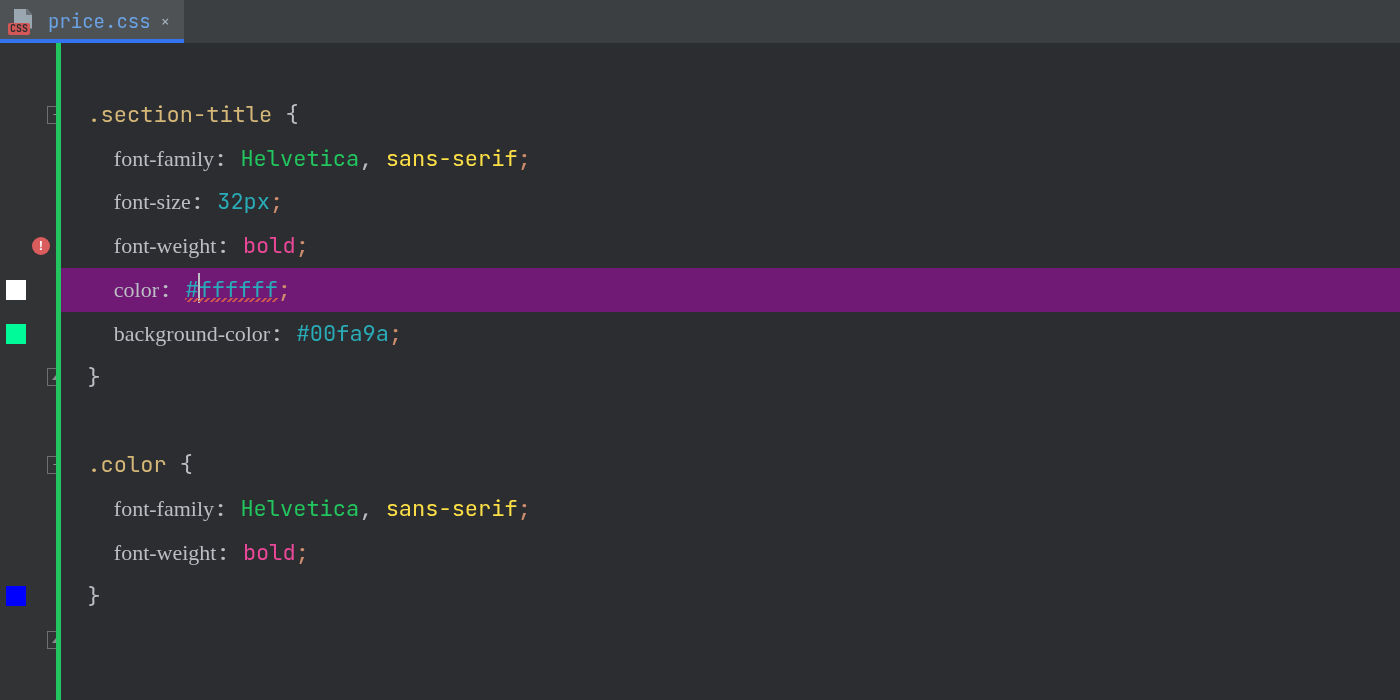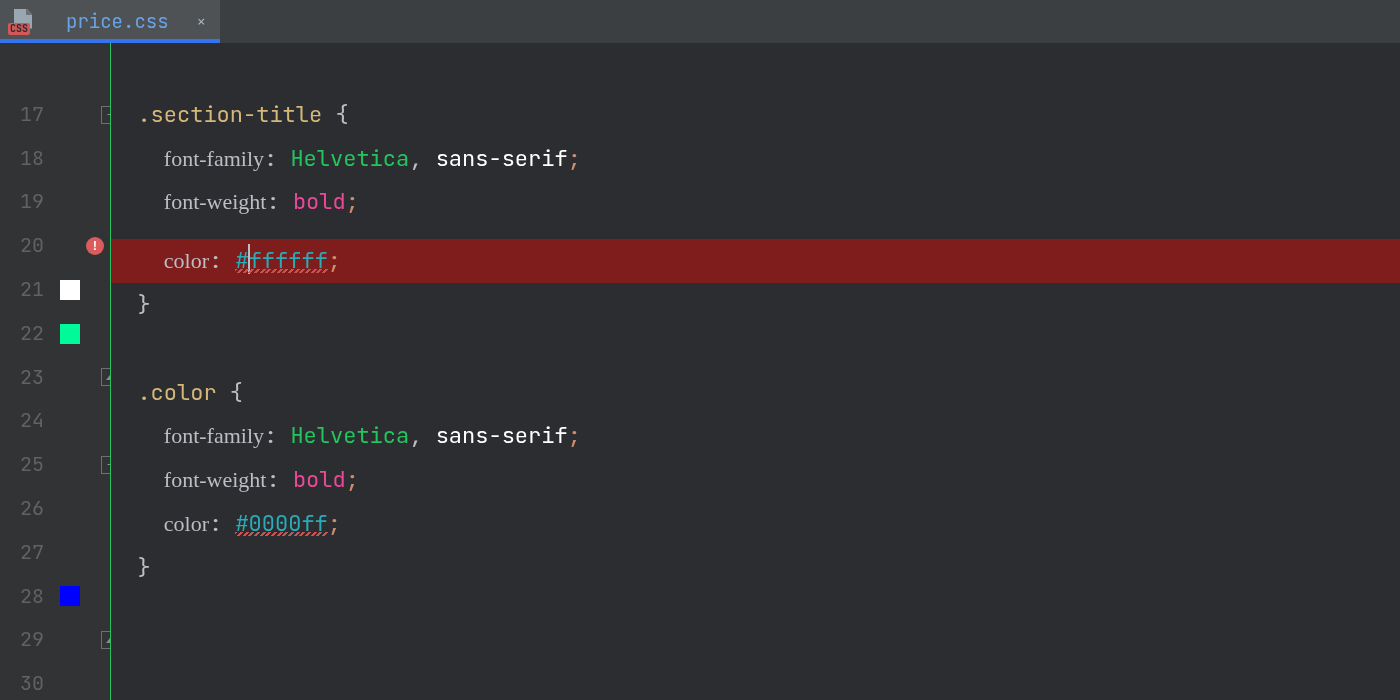--- a/index.html
+++ b/index.html
@@ -15,21 +15,21 @@
   .tab-bar {
     height: 43px;
     background: #3c3f41;
     display: flex;
     align-items: stretch;
   }
   .tab {
     display: flex;
     align-items: center;
     padding: 0 14px 0 8px;
-    gap: 28px;
+    gap: 10px;
     background: #4e5254;
     position: relative;
     font-size: 19px;
     color: #6aa3e6;
   }
   .tab::after {
     content: "";
     position: absolute;
     left: 0; right: 0; bottom: 0;
     height: 4px;
@@ -79,36 +79,36 @@
   }
   .gutter-icons {
     width: 56px;
     background: #313335;
     position: relative;
     padding-top: 6px;
     overflow:hidden;
   }
   .code-area {
     flex: 1;
-    border-left: 1px solid #22c55e;
+    border-left: 5px solid #22c55e;
     padding-left: 0;
     padding-top: 6px;
     overflow:hidden;
     position:relative;
   }
   .line {
     height: 43.8px;
     line-height: 43.8px;
     white-space: pre;
   }
   .gutter-nums .line { padding-right: 10px; font-size:20px; }
   .gutter-icons .line { position:relative; }
 
   .code-area .line { padding-left: 0; }
-  .code-area .line.active { background: #7f1d1d; margin-top: 15px; }
+  .code-area .line.active { background: #701a75; }
 
   .fold-marker {
     position:absolute;
     right:-9px; top:50%; transform:translateY(-50%);
     width:18px; height:18px;
     border:1px solid #6e7072;
     background:#313335;
     display:flex; align-items:center; justify-content:center;
     font-size:12px; color:#888c8f;
   }
@@ -127,21 +127,21 @@
   }
 
   .c-sel   { color:#d5b778; }
   .c-brace { color:#bcbec4; }
   .c-prop  { color:#bcbec4;font-family:Liberation Serif, serif; }
   .c-colon { color:#bcbec4; }
   .c-semi  { color:#ce8e6d; }
   .c-num   { color:#2aacb8; }
   .c-kw    { color:#ec4899; }
   .c-fam1  { color:#22c55e; }
-  .c-fam2  { color:#ffffff; }
+  .c-fam2  { color:#fde047; }
   .c-color { color:#2aacb8; position:relative; }
   .underline-err::after{
     content:"";
     position:absolute;
     left:0; right:0; bottom:2px;
     height:4px;
     background:
       repeating-linear-gradient(135deg,#c75450 0 2px, transparent 2px 4px);
     pointer-events:none;
   }
@@ -161,38 +161,20 @@
     <span class="css-badge">
       <span class="page"></span>
       <span class="label">CSS</span>
     </span>
     <span>price.css</span>
     <span class="close">×</span>
   </div>
 </div>
 
 <div class="editor">
-  <div class="gutter-nums">
-    <div class="line"></div>
-    <div class="line">17</div>
-    <div class="line">18</div>
-    <div class="line">19</div>
-    <div class="line">20</div>
-    <div class="line">21</div>
-    <div class="line">22</div>
-    <div class="line">23</div>
-    <div class="line">24</div>
-    <div class="line">25</div>
-    <div class="line">26</div>
-    <div class="line">27</div>
-    <div class="line">28</div>
-    <div class="line">29</div>
-    <div class="line">30</div>
-
-  </div>
 
   <div class="gutter-icons">
     <div class="line"></div>
     <div class="line"><span class="fold-marker minus"></span></div>
     <div class="line"></div>
     <div class="line"></div>
     <div class="line"><span class="bulb">!</span></div>
     <div class="line"><span class="swatch" style="background:#ffffff"></span></div>
     <div class="line"><span class="swatch" style="background:#00fa9a"></span></div>
     <div class="line"><span class="fold-marker up"></span></div>
@@ -206,36 +188,37 @@
 
   </div>
 
   <div class="code-area">
     <div class="line"></div>
 
     <div class="line"><span>  </span><span class="c-sel">.section-title</span><span class="c-brace"> {</span></div>
 
     <div class="line"><span>    </span><span class="c-prop">font-family</span><span class="c-colon">:</span> <span class="c-fam1">Helvetica</span><span class="c-colon">,</span> <span class="c-fam2">sans-serif</span><span class="c-semi">;</span></div>
 
+    <div class="line"><span>    </span><span class="c-prop">font-size</span><span class="c-colon">:</span> <span class="c-num">32px</span><span class="c-semi">;</span></div>
 
     <div class="line"><span>    </span><span class="c-prop">font-weight</span><span class="c-colon">:</span> <span class="c-kw">bold</span><span class="c-semi">;</span></div>
 
     <div class="line active"><span>    </span><span class="c-prop">color</span><span class="c-colon">:</span> <span class="c-color underline-err"><span>#</span><span class="cursor"></span><span>ffffff</span></span><span class="c-semi">;</span></div>
 
+    <div class="line"><span>    </span><span class="c-prop">background-color</span><span class="c-colon">:</span> <span class="c-color">#00fa9a</span><span class="c-semi">;</span></div>
 
     <div class="line"><span>  </span><span class="c-brace">}</span></div>
 
     <div class="line"></div>
 
     <div class="line"><span>  </span><span class="c-sel">.color</span><span class="c-brace"> {</span></div>
 
     <div class="line"><span>    </span><span class="c-prop">font-family</span><span class="c-colon">:</span> <span class="c-fam1">Helvetica</span><span class="c-colon">,</span> <span class="c-fam2">sans-serif</span><span class="c-semi">;</span></div>
 
     <div class="line"><span>    </span><span class="c-prop">font-weight</span><span class="c-colon">:</span> <span class="c-kw">bold</span><span class="c-semi">;</span></div>
 
-    <div class="line"><span>    </span><span class="c-prop">color</span><span class="c-colon">:</span> <span class="c-color underline-err">#0000ff</span><span class="c-semi">;</span></div>
 
     <div class="line"><span>  </span><span class="c-brace">}</span></div>
 
     <div class="line"></div>
 
   </div>
 </div>
 
 </body></html>

